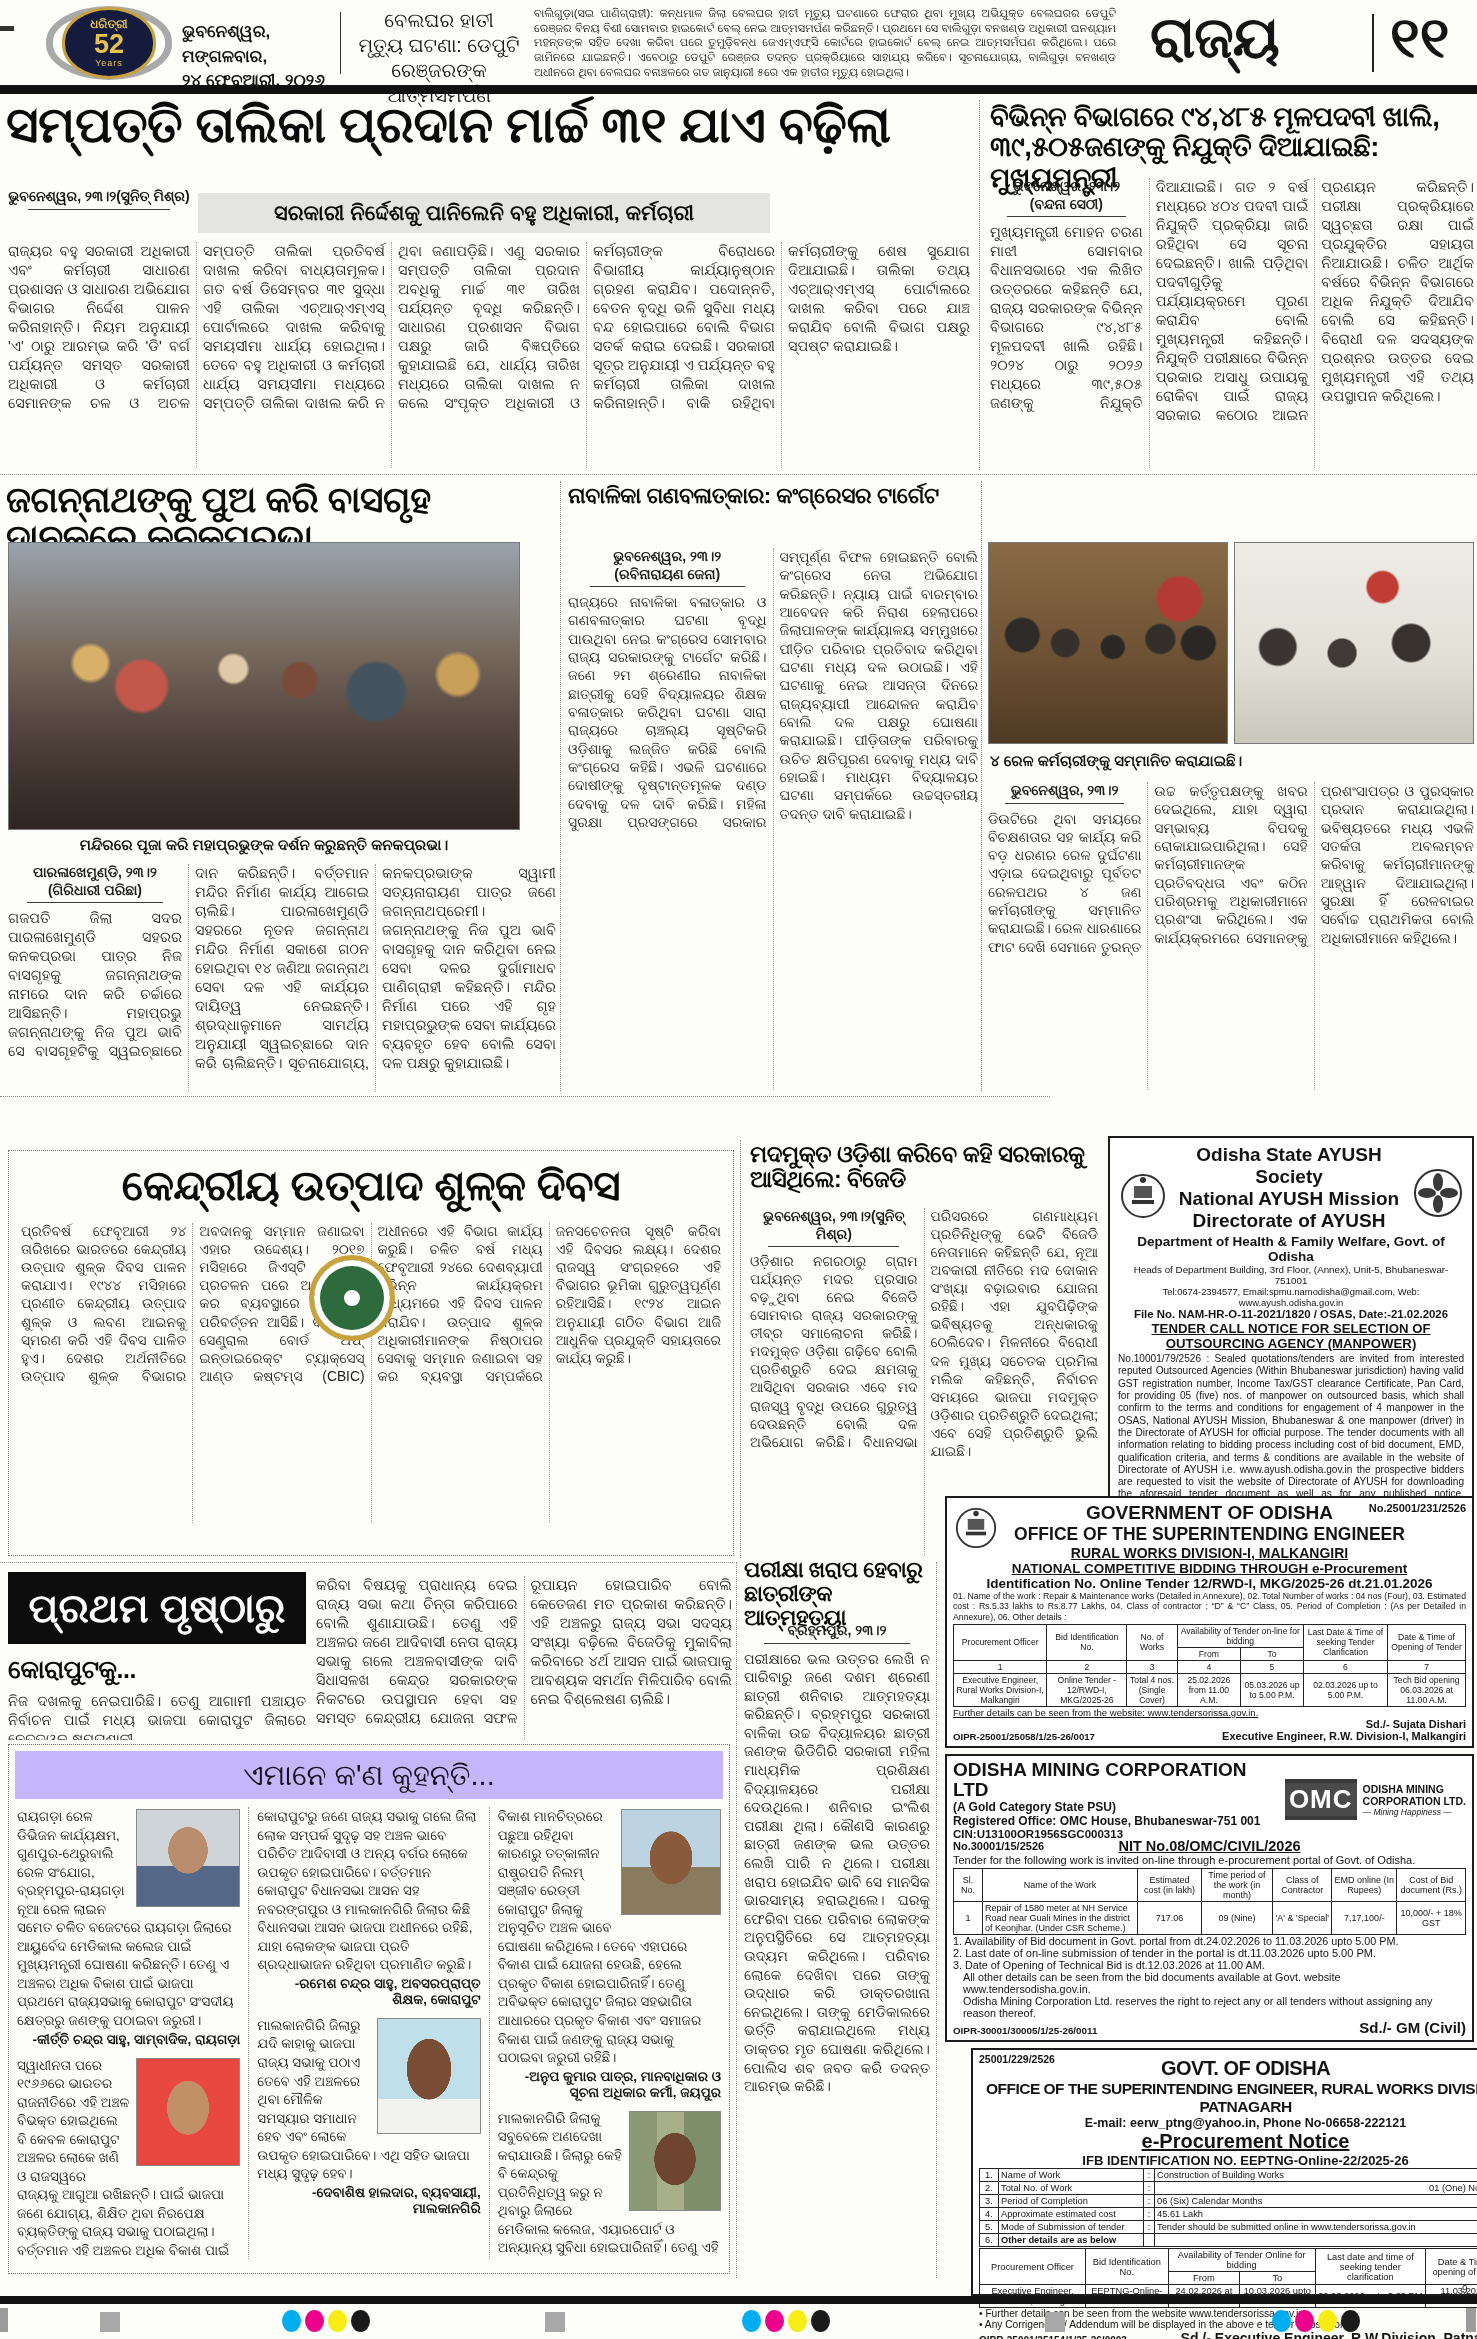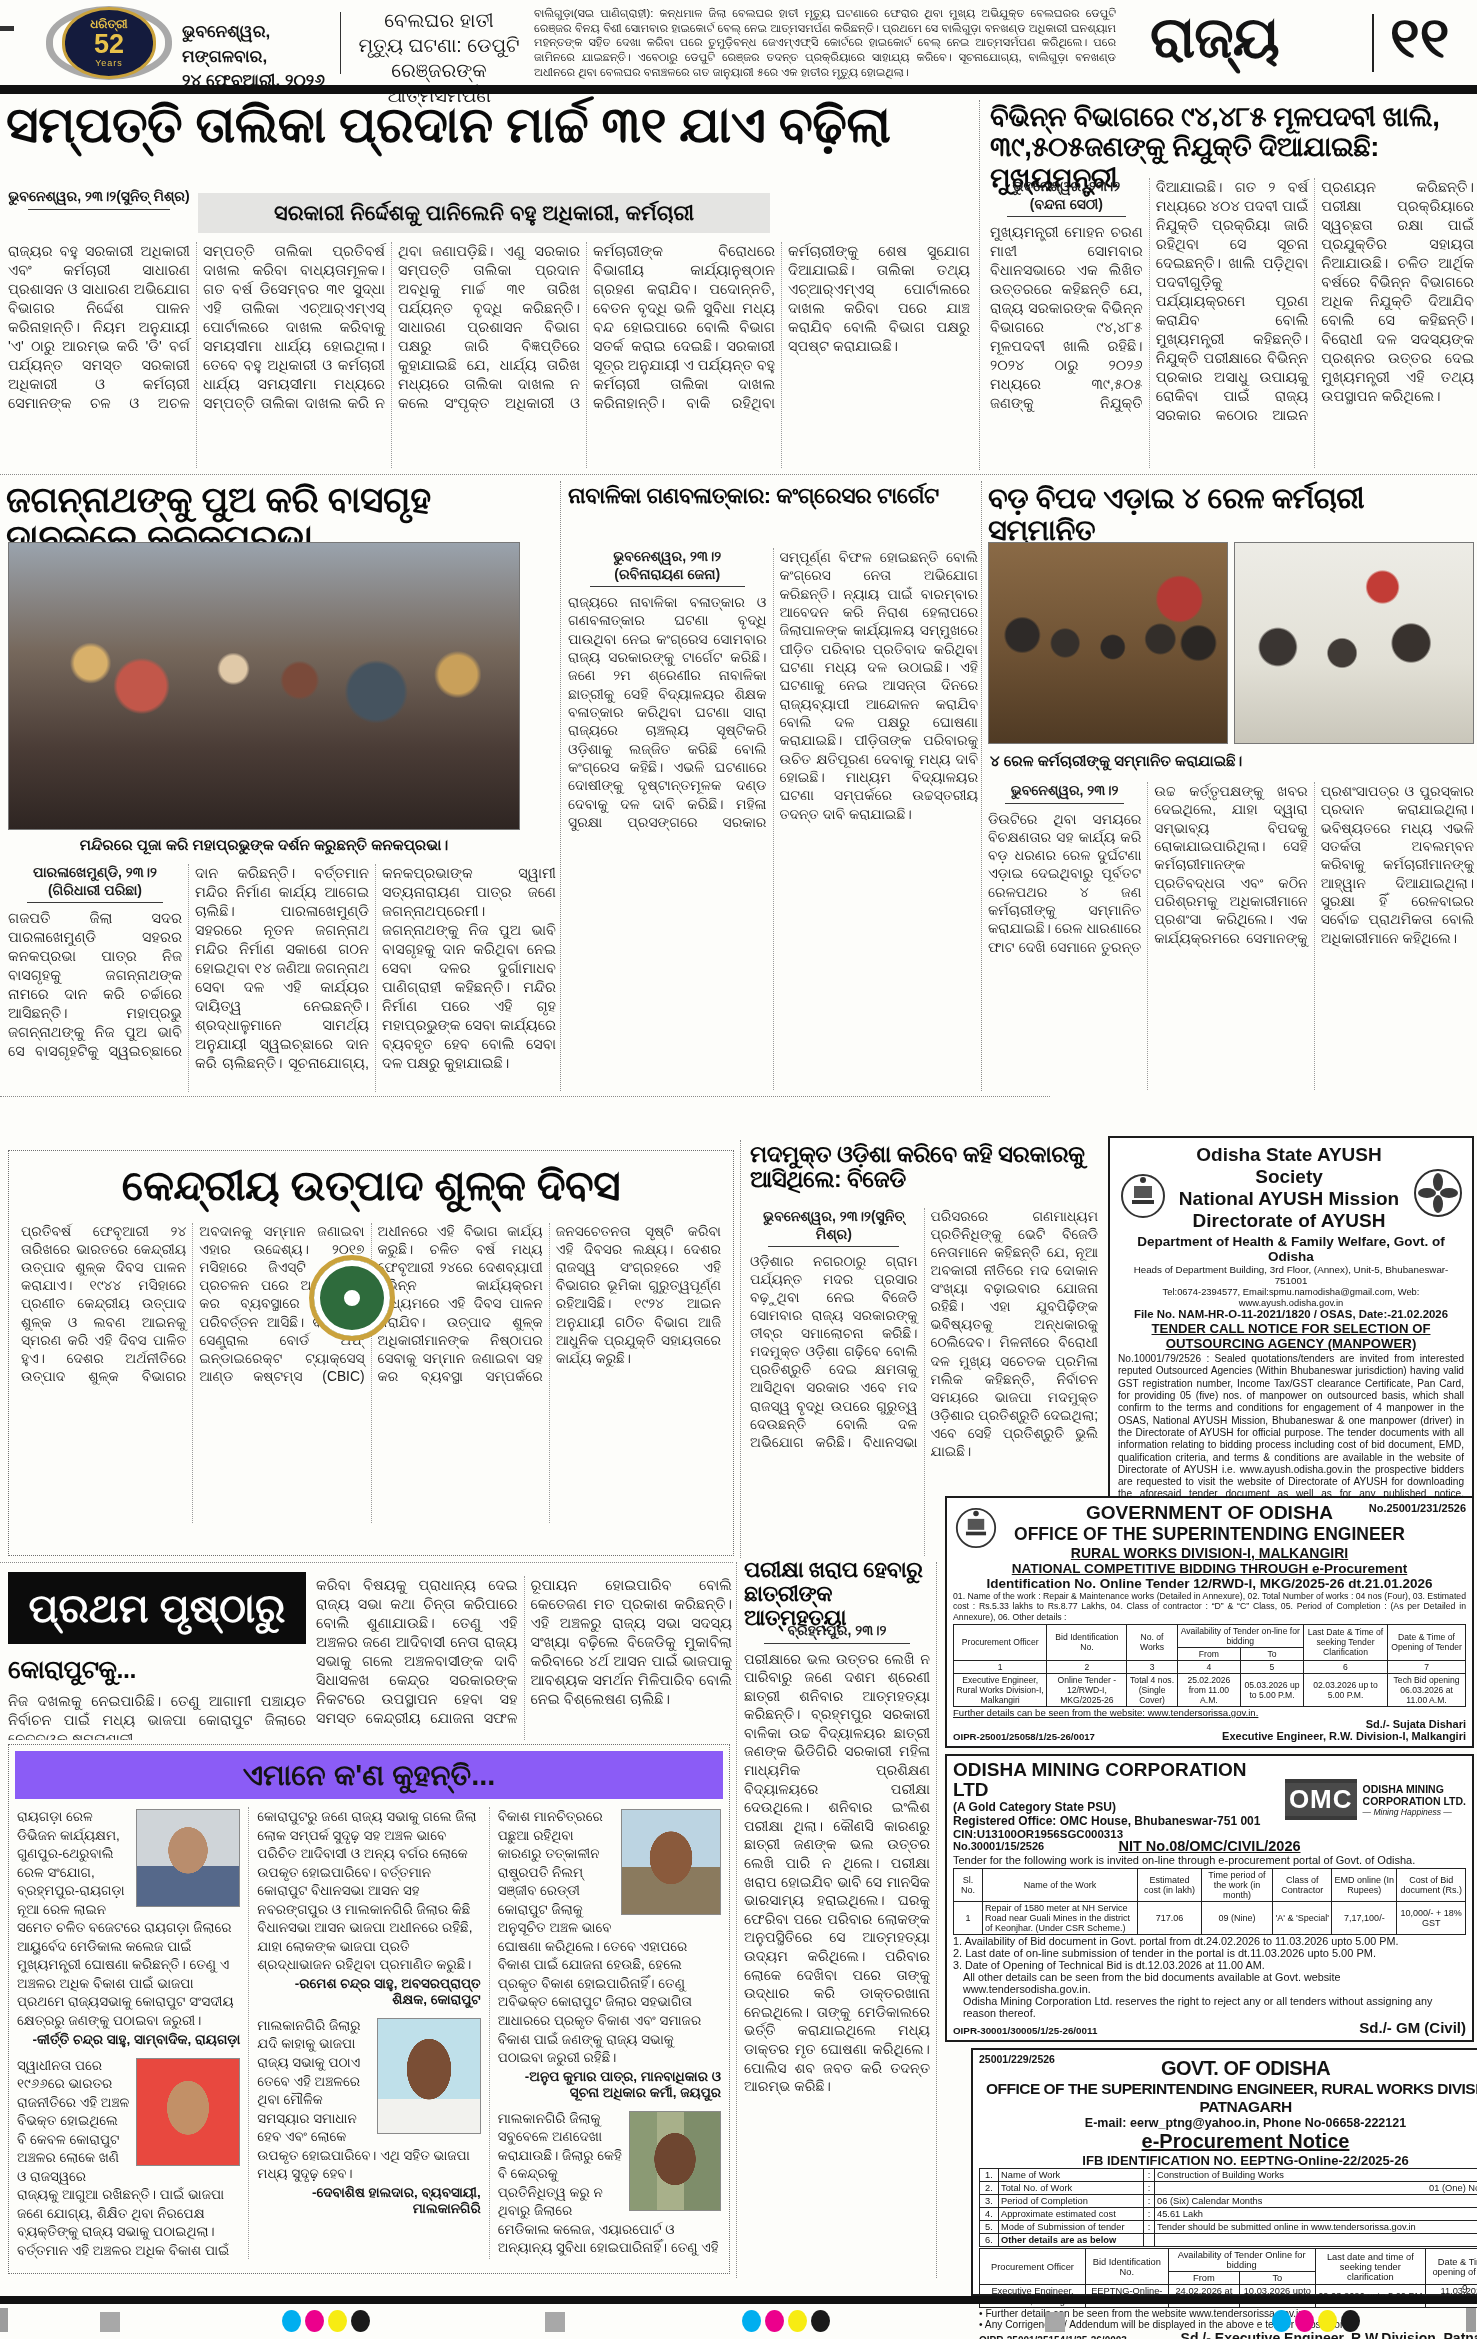--- a/index.html
+++ b/index.html
@@ -105,21 +105,20 @@
   <div class="abs" style="left:568px;top:548px;width:410px;height:542px">
     <div class="bt cols" style="column-count:2;height:542px;font-size:14px">
       <div class="byline">ଭୁବନେଶ୍ୱର, ୨୩।୨
 (ରବିନାରାୟଣ ଜେନା)</div>
       <span>ରାଜ୍ୟରେ ନାବାଳିକା ବଳାତ୍କାର ଓ ଗଣବଳାତ୍କାର ଘଟଣା ବୃଦ୍ଧି ପାଉଥିବା ନେଇ କଂଗ୍ରେସ ସୋମବାର ରାଜ୍ୟ ସରକାରଙ୍କୁ ଟାର୍ଗେଟ କରିଛି। ଜଣେ ୨ମ ଶ୍ରେଣୀର ନାବାଳିକା ଛାତ୍ରୀକୁ ସେହି ବିଦ୍ୟାଳୟର ଶିକ୍ଷକ ବଳାତ୍କାର କରିଥିବା ଘଟଣା ସାରା ରାଜ୍ୟରେ ଚାଞ୍ଚଲ୍ୟ ସୃଷ୍ଟିକରି ଓଡ଼ିଶାକୁ ଲଜ୍ଜିତ କରିଛି ବୋଲି କଂଗ୍ରେସ କହିଛି। ଏଭଳି ଘଟଣାରେ ଦୋଷୀଙ୍କୁ ଦୃଷ୍ଟାନ୍ତମୂଳକ ଦଣ୍ଡ ଦେବାକୁ ଦଳ ଦାବି କରିଛି। ମହିଳା ସୁରକ୍ଷା ପ୍ରସଙ୍ଗରେ ସରକାର ସମ୍ପୂର୍ଣ୍ଣ ବିଫଳ ହୋଇଛନ୍ତି ବୋଲି କଂଗ୍ରେସ ନେତା ଅଭିଯୋଗ କରିଛନ୍ତି। ନ୍ୟାୟ ପାଇଁ ବାରମ୍ବାର ଆବେଦନ କରି ନିରାଶ ହେଲାପରେ ଜିଲାପାଳଙ୍କ କାର୍ଯ୍ୟାଳୟ ସମ୍ମୁଖରେ ପୀଡ଼ିତ ପରିବାର ପ୍ରତିବାଦ କରିଥିବା ଘଟଣା ମଧ୍ୟ ଦଳ ଉଠାଇଛି। ଏହି ଘଟଣାକୁ ନେଇ ଆସନ୍ତା ଦିନରେ ରାଜ୍ୟବ୍ୟାପୀ ଆନ୍ଦୋଳନ କରାଯିବ ବୋଲି ଦଳ ପକ୍ଷରୁ ଘୋଷଣା କରାଯାଇଛି। ପୀଡ଼ିତାଙ୍କ ପରିବାରକୁ ଉଚିତ କ୍ଷତିପୂରଣ ଦେବାକୁ ମଧ୍ୟ ଦାବି ହୋଇଛି। ମାଧ୍ୟମ ବିଦ୍ୟାଳୟର ଘଟଣା ସମ୍ପର୍କରେ ଉଚ୍ଚସ୍ତରୀୟ ତଦନ୍ତ ଦାବି କରାଯାଇଛି।</span>
     </div>
   </div>
 
   <div class="abs vdot" style="left:981px;top:481px;height:610px"></div>
 
-  <div class="abs hl" style="left:988px;top:483px;width:486px;font-size:29px">ବଡ଼ ବିପଦ ଏଡ଼ାଇ ୪ ରେଳ କର୍ମଚାରୀ ସମ୍ମାନିତ</div>
   <div class="abs photo" style="left:988px;top:542px;width:240px;height:202px;background:
     radial-gradient(circle at 14% 46%, #2e2a28 0 7%, transparent 8%),
     radial-gradient(circle at 32% 50%, #35302c 0 7%, transparent 8%),
     radial-gradient(circle at 52% 52%, #2c2826 0 7%, transparent 8%),
     radial-gradient(circle at 72% 48%, #332e2a 0 7%, transparent 8%),
     radial-gradient(circle at 88% 50%, #2b2724 0 7%, transparent 8%),
     radial-gradient(circle at 80% 28%, #b33a35 0 9%, transparent 10%),
     linear-gradient(180deg,#8a6a46 0%,#6e5234 55%,#4f3a24 100%)"></div>
   <div class="abs photo" style="left:1234px;top:542px;width:240px;height:202px;background:
     radial-gradient(circle at 18% 52%, #3a3532 0 8%, transparent 9%),
@@ -198,21 +197,21 @@
   <div class="abs" style="left:744px;top:1622px;width:186px;height:660px">
     <div class="bt" style="height:660px;font-size:14.2px">
       <div class="byline">ବ୍ରହ୍ମପୁର, ୨୩।୨</div>
       <span>ପରୀକ୍ଷାରେ ଭଲ ଉତ୍ତର ଲେଖି ନ ପାରିବାରୁ ଜଣେ ଦଶମ ଶ୍ରେଣୀ ଛାତ୍ରୀ ଶନିବାର ଆତ୍ମହତ୍ୟା କରିଛନ୍ତି। ବ୍ରହ୍ମପୁର ସରକାରୀ ବାଳିକା ଉଚ୍ଚ ବିଦ୍ୟାଳୟର ଛାତ୍ରୀ ଜଣଙ୍କ ଭିଡିଗିରି ସରକାରୀ ମହିଳା ମାଧ୍ୟମିକ ପ୍ରଶିକ୍ଷଣ ବିଦ୍ୟାଳୟରେ ପରୀକ୍ଷା ଦେଉଥିଲେ। ଶନିବାର ଇଂଲିଶ ପରୀକ୍ଷା ଥିଲା। କୌଣସି କାରଣରୁ ଛାତ୍ରୀ ଜଣଙ୍କ ଭଲ ଉତ୍ତର ଲେଖି ପାରି ନ ଥିଲେ। ପରୀକ୍ଷା ଖରାପ ହୋଇଯିବ ଭାବି ସେ ମାନସିକ ଭାରସାମ୍ୟ ହରାଇଥିଲେ। ଘରକୁ ଫେରିବା ପରେ ପରିବାର ଲୋକଙ୍କ ଅନୁପସ୍ଥିତିରେ ସେ ଆତ୍ମହତ୍ୟା ଉଦ୍ୟମ କରିଥିଲେ। ପରିବାର ଲୋକେ ଦେଖିବା ପରେ ତାଙ୍କୁ ଉଦ୍ଧାର କରି ଡାକ୍ତରଖାନା ନେଇଥିଲେ। ତାଙ୍କୁ ମେଡିକାଲରେ ଭର୍ତ୍ତି କରାଯାଇଥିଲେ ମଧ୍ୟ ଡାକ୍ତର ମୃତ ଘୋଷଣା କରିଥିଲେ। ପୋଲିସ ଶବ ଜବତ କରି ତଦନ୍ତ ଆରମ୍ଭ କରିଛି।</span>
     </div>
   </div>
 
   <div class="abs vdot" style="left:936px;top:1562px;height:716px"></div>
 
   <div class="abs dotted" style="left:8px;top:1744px;width:722px;height:530px;box-sizing:border-box;padding:0 8px">
-    <div style="background:#8b5cf6;margin:6px -2px 8px;height:48px;line-height:48px;text-align:center;font-weight:bold;font-size:29px">ଏମାନେ କ'ଣ କୁହନ୍ତି...</div>
+    <div style="background:#c4b5fd;margin:6px -2px 8px;height:48px;line-height:48px;text-align:center;font-weight:normal;font-size:29px">ଏମାନେ କ'ଣ କୁହନ୍ତି...</div>
     <div style="display:flex;height:452px;overflow:hidden">
       <div style="width:33.3%;padding-right:8px">
         <div class="portrait" style="width:104px;height:98px;background:radial-gradient(ellipse 32% 40% at 50% 42%, #b98d6d 0 60%, transparent 61%),linear-gradient(180deg,#cfd4d8 0 58%,#55688a 58% 100%)"></div>
         <span class="qtext">ରାୟଗଡ଼ା ରେଳ ଡିଭିଜନ କାର୍ଯ୍ୟକ୍ଷମ, ଗୁଣପୁର-ଥେରୁବାଲି ରେଳ ସଂଯୋଗ, ବ୍ରହ୍ମପୁର-ରାୟଗଡ଼ା ନୂଆ ରେଳ ଲାଇନ ସମେତ ଚଳିତ ବଜେଟରେ ରାୟଗଡ଼ା ଜିଲାରେ ଆୟୁର୍ବେଦ ମେଡିକାଲ କଲେଜ ପାଇଁ ମୁଖ୍ୟମନ୍ତ୍ରୀ ଘୋଷଣା କରିଛନ୍ତି। ତେଣୁ ଏ ଅଞ୍ଚଳର ଅଧିକ ବିକାଶ ପାଇଁ ଭାଜପା ପ୍ରଥମେ ରାଜ୍ୟସଭାକୁ କୋରାପୁଟ ସଂସଦୀୟ କ୍ଷେତ୍ରରୁ ଜଣଙ୍କୁ ପଠାଇବା ଜରୁରୀ।</span>
         <div class="qattr">-କୀର୍ତ୍ତି ଚନ୍ଦ୍ର ସାହୁ, ସାମ୍ବାଦିକ, ରାୟଗଡ଼ା</div>
         <div class="portrait" style="width:104px;height:108px;background:radial-gradient(ellipse 34% 42% at 50% 46%, #c29067 0 60%, transparent 61%),linear-gradient(180deg,#e8483f 0 100%)"></div>
         <span class="qtext">ସ୍ୱାଧୀନତା ପରେ ୧୯୬୬ରେ ଭାରତର ରାଜନୀତିରେ ଏହି ଅଞ୍ଚଳ ବିଭକ୍ତ ହୋଇଥିଲେ ବି କେବଳ କୋରାପୁଟ ଅଞ୍ଚଳର ଲୋକେ ଖଣି ଓ ରାଜସ୍ୱରେ ରାଜ୍ୟକୁ ଆଗୁଆ ରଖିଛନ୍ତି। ପାଇଁ ଭାଜପା ଜଣେ ଯୋଗ୍ୟ, ଶିକ୍ଷିତ ଥିବା ନିରପେକ୍ଷ ବ୍ୟକ୍ତିଙ୍କୁ ରାଜ୍ୟ ସଭାକୁ ପଠାଇଥିଲା। ବର୍ତ୍ତମାନ ଏହି ଅଞ୍ଚଳର ଅଧିକ ବିକାଶ ପାଇଁ ଏବଂ ରାଜନୈତିକ ସମ୍ପର୍କ ବଢ଼ାଇବା ପାଇଁ ମଧ୍ୟ ସୁଯୋଗ ଦେବା ଆବଶ୍ୟକ ରହିଛି।</span>
         
       </div>
       <div style="width:33.3%;padding:0 8px;border-left:1px dotted #999">

